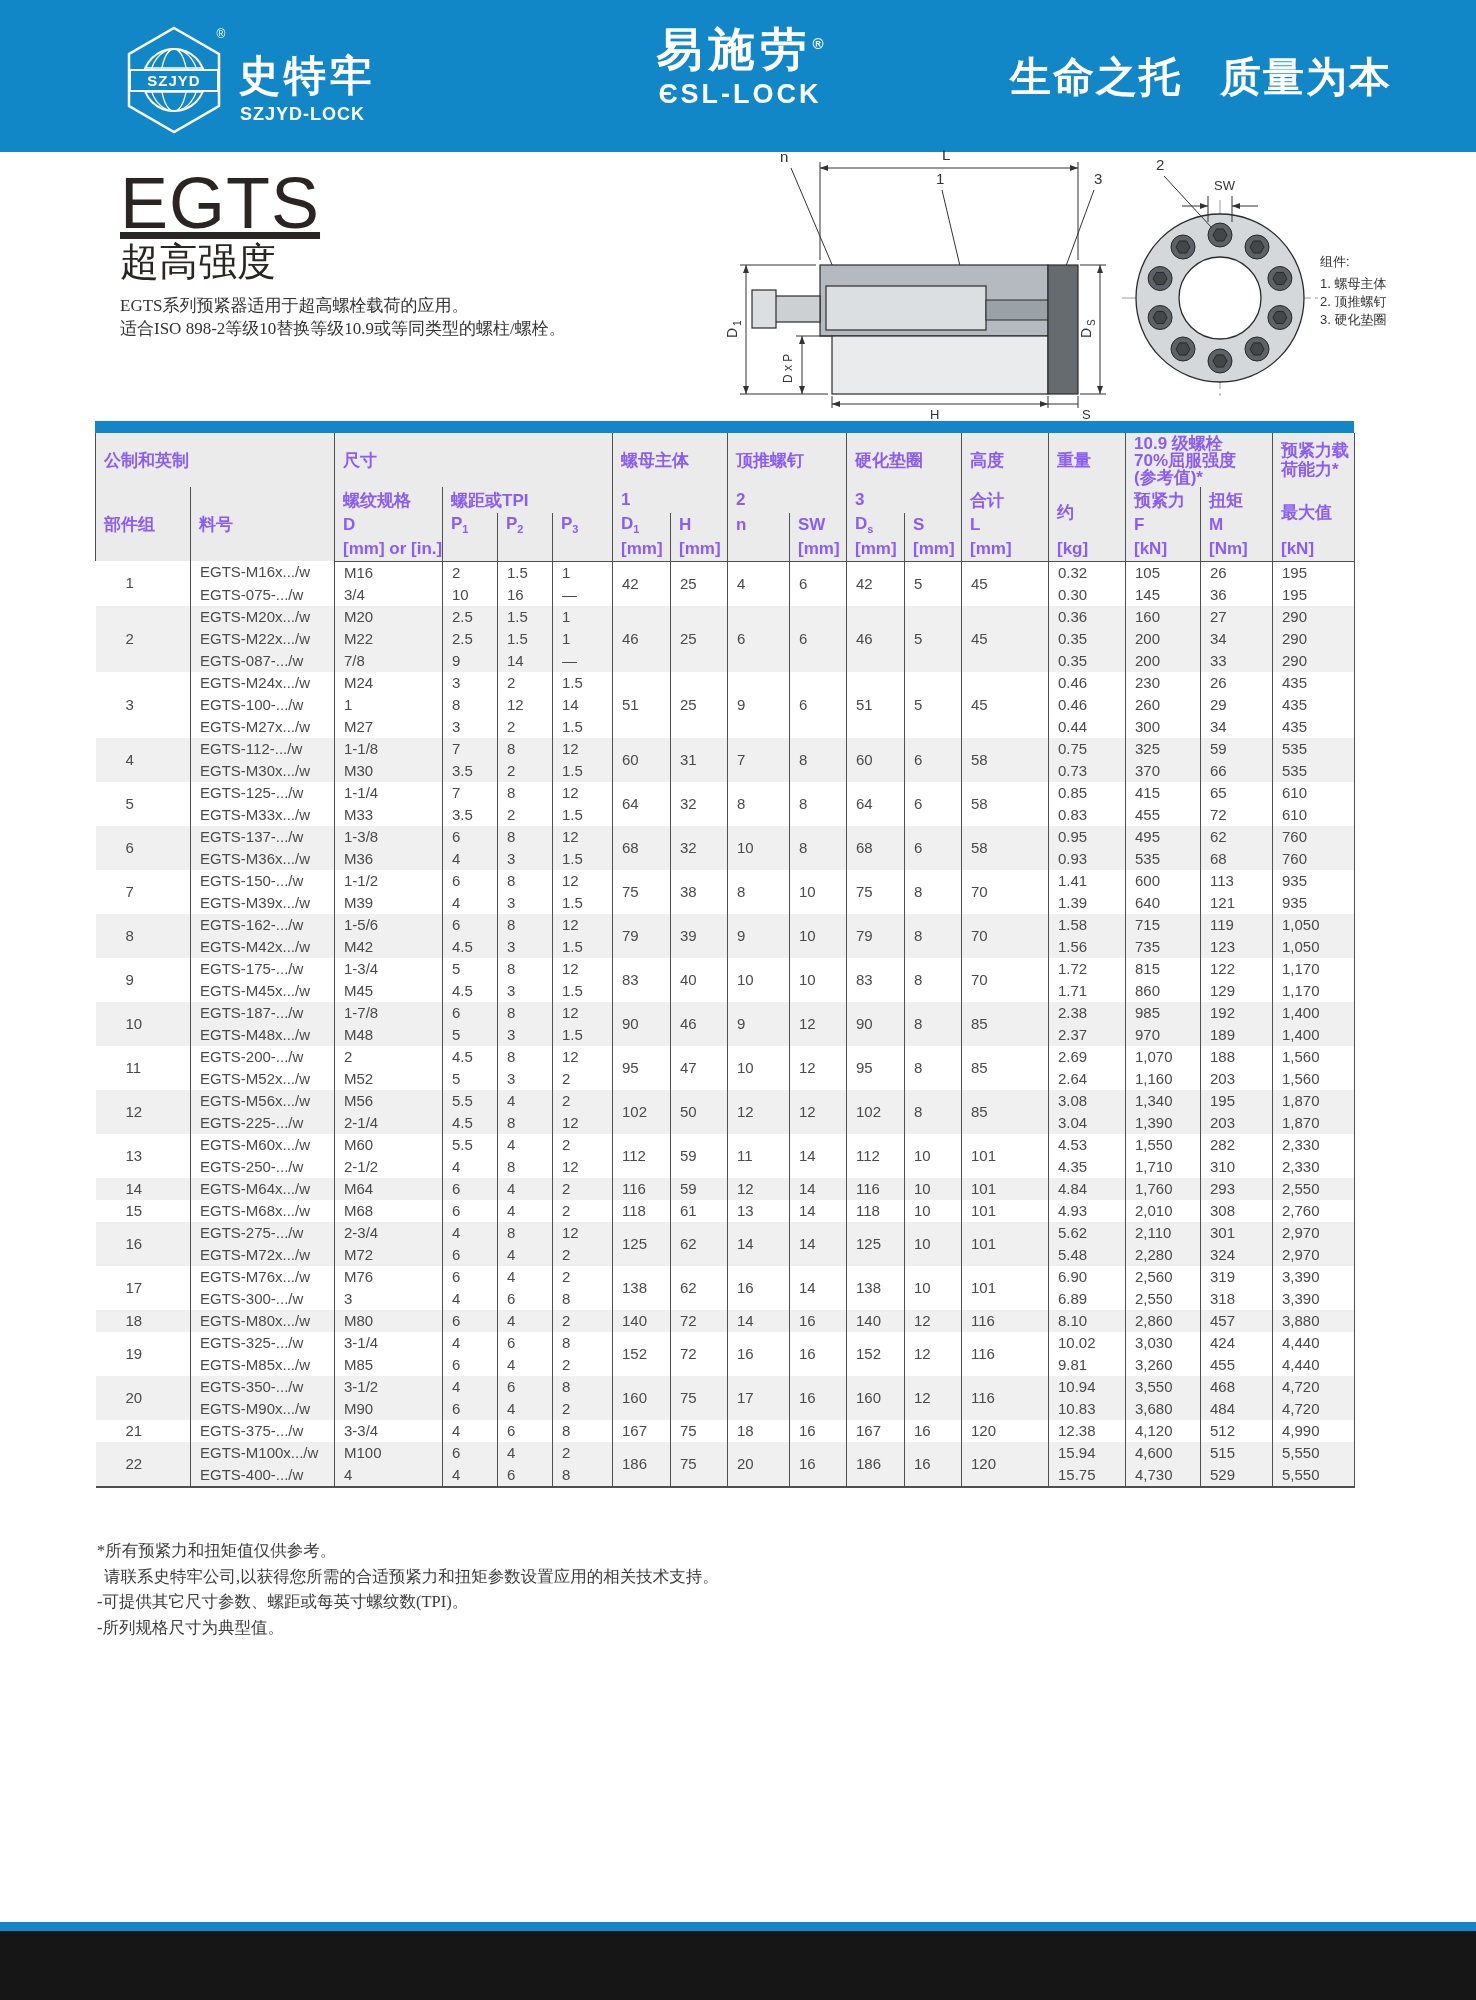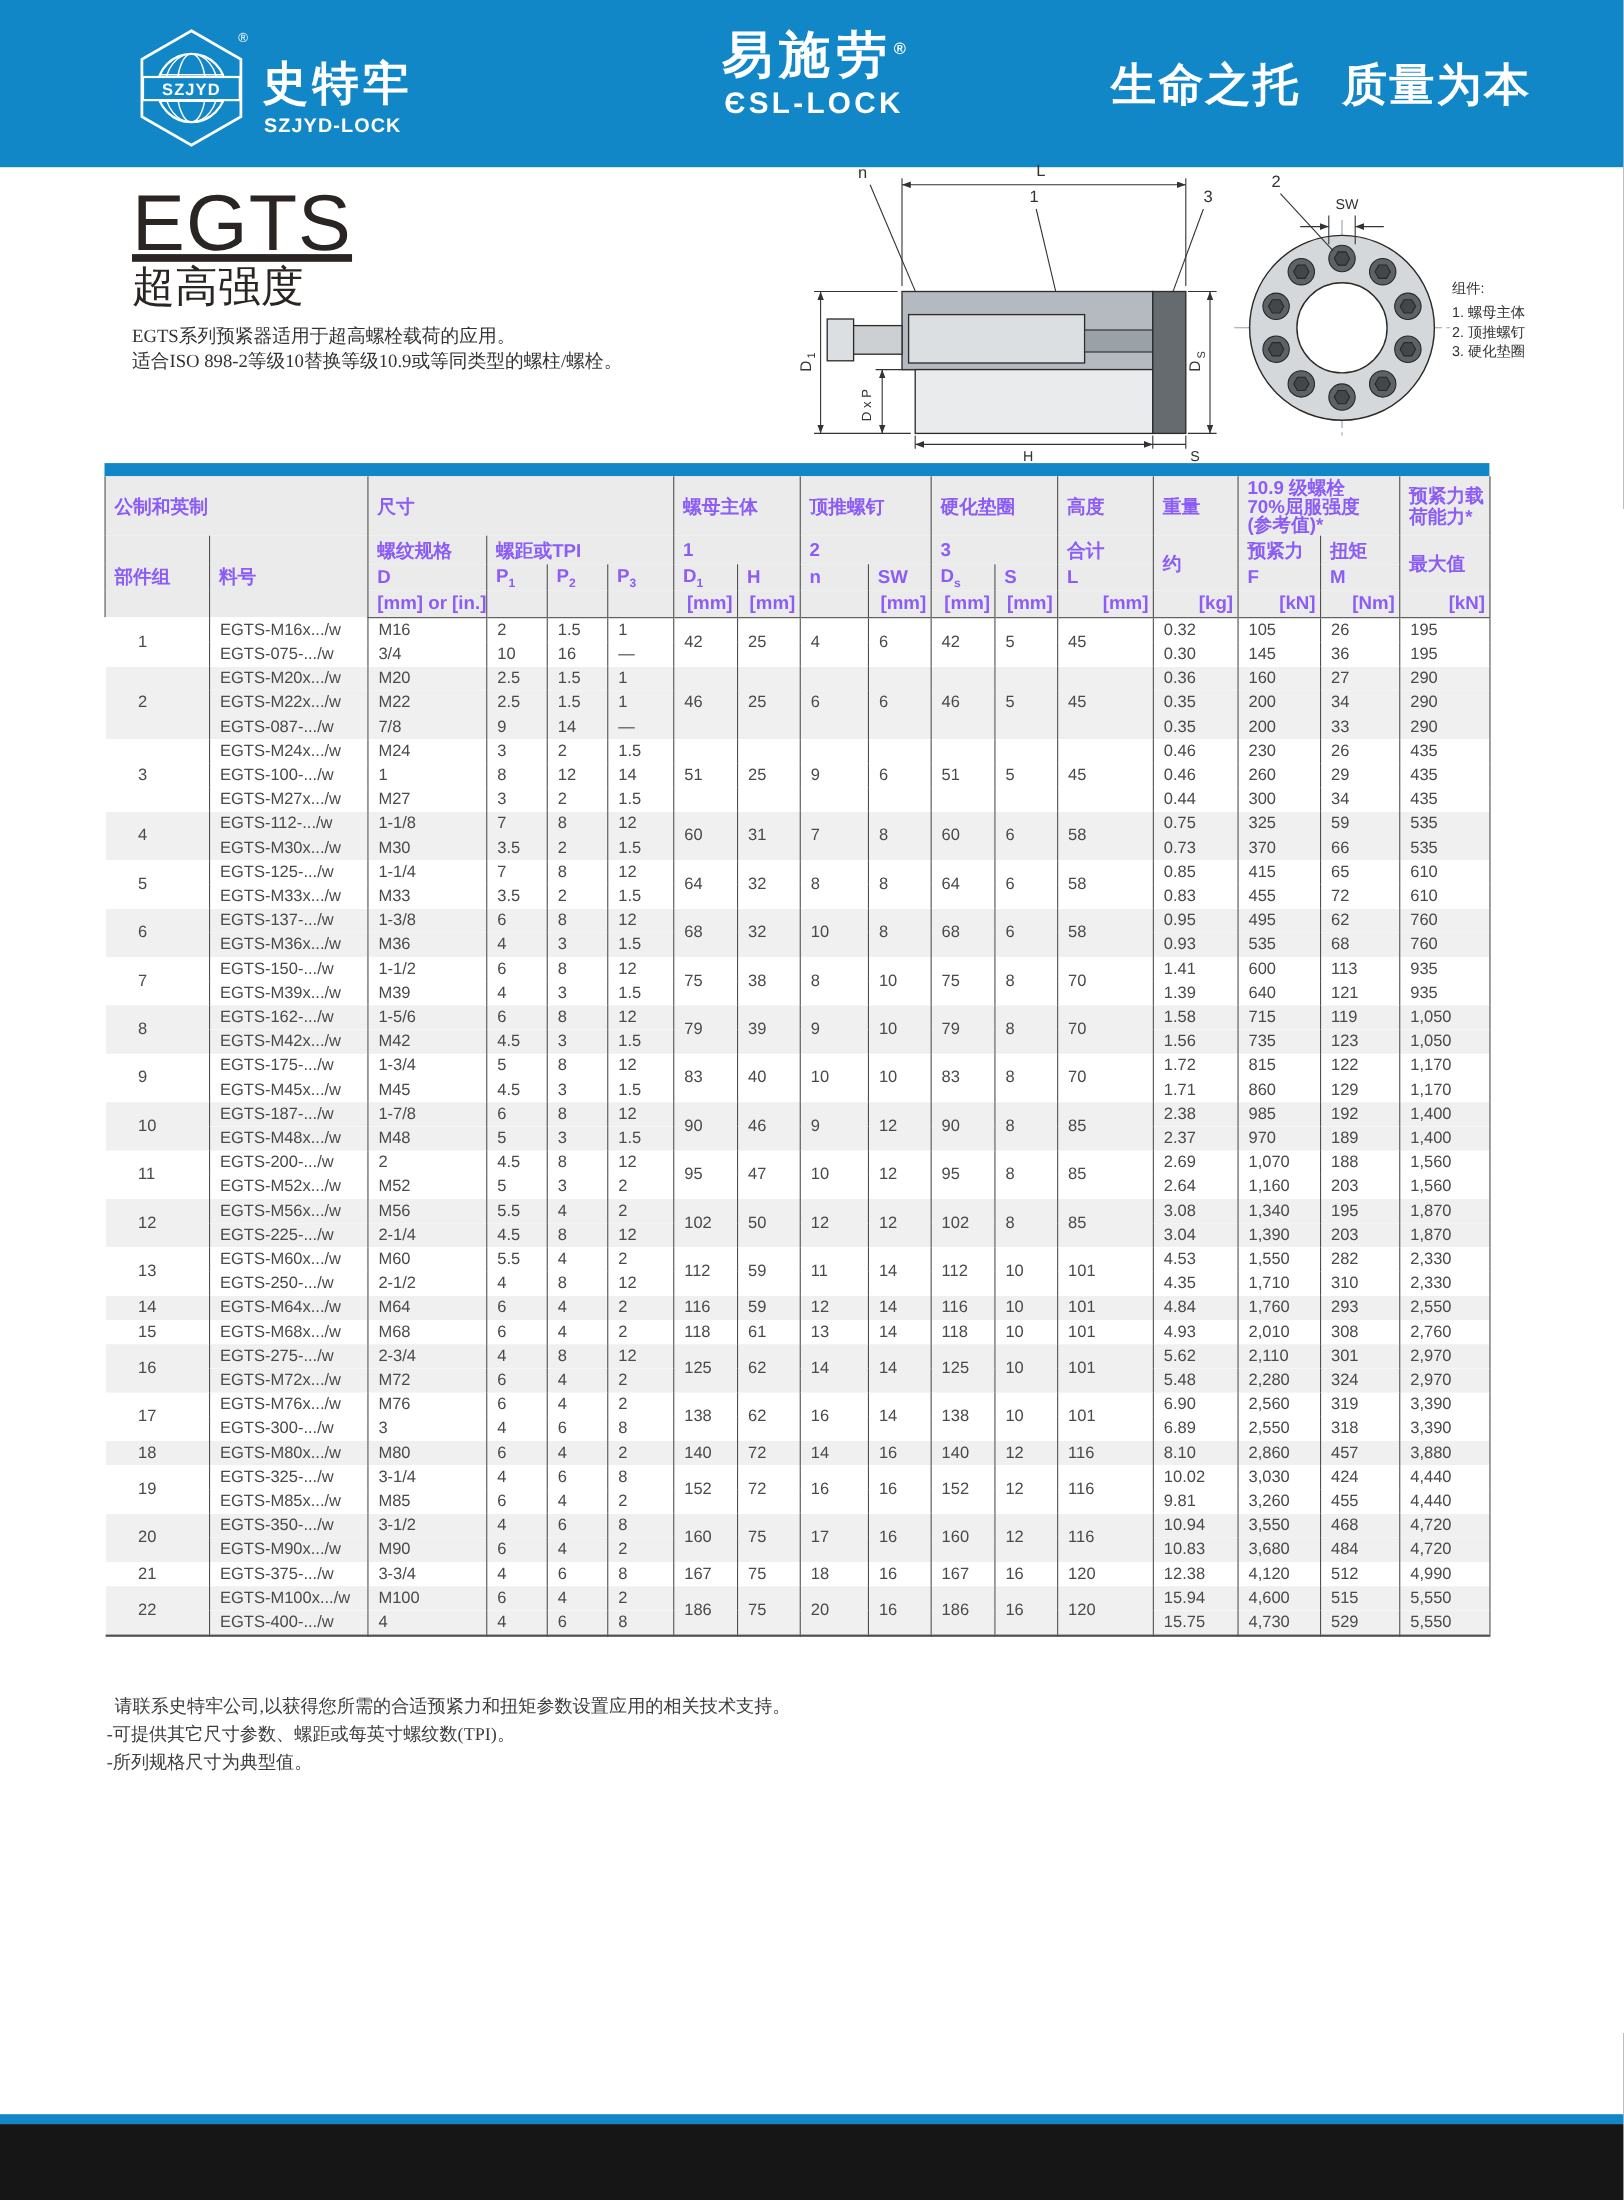--- a/index.html
+++ b/index.html
@@ -30,21 +30,21 @@
   .spec-bluebar{height:12px;background:#1187c8;}
   table.spec-table{border-collapse:collapse;table-layout:fixed;width:1259px;
                    border-right:1px solid #4f4f4f;border-bottom:2px solid #4f4f4f;}
   .spec-table thead th{background:#ebebeb;color:#8b5cf6;font-size:17px;font-weight:bold;
                        text-align:left;padding:1px 4px 1px 8px;vertical-align:middle;
                        border-left:1px solid #4f4f4f;white-space:nowrap;}
   .spec-table thead tr.r1{height:54px;}
   .spec-table thead tr.r2{height:26px;}
   .spec-table thead tr.r3{height:24px;}
   .spec-table thead tr.r4{height:24px;}
-  .spec-table thead tr.r4 th{border-bottom:1px solid #4f4f4f;text-align:right;}
+  .spec-table thead tr.r4 th{border-bottom:1px solid #4f4f4f;}
   th.nb{border-left:none;}
   th.pad-lg{padding-left:30px;margin-left:38px;}
   th.ctr{text-align:center;padding-left:0;}
   th.small109{font-size:15px;line-height:17px;padding-top:2px;}
   th.cap2{font-size:16px;line-height:19px;}
   th.vtop{vertical-align:top;padding-top:3px;}
   th sub{font-size:11px;font-weight:bold;}
   .unit{font-weight:normal;color:#4d4d4d;font-size:14px;}
   .spec-table tbody td{border-left:1px solid #4f4f4f;height:22px;line-height:22px;
                        font-size:15px;color:#4a4a4a;padding:0 0 0 9px;white-space:nowrap;
@@ -950,20 +950,21 @@
             <td>15.75</td>
             <td>4,730</td>
             <td>529</td>
             <td>5,550</td>
           </tr>
         </tbody>
     </table>
   </div>
 
   <div class="notes">
+    <div>*所有预紧力和扭矩值仅供参考。</div>
     <div class="ind">请联系史特牢公司,以获得您所需的合适预紧力和扭矩参数设置应用的相关技术支持。</div>
     <div>-可提供其它尺寸参数、螺距或每英寸螺纹数(TPI)。</div>
     <div>-所列规格尺寸为典型值。</div>
   </div>
 
   <div class="footer-blue"></div>
   <div class="footer-bar">
     
     
   </div>

